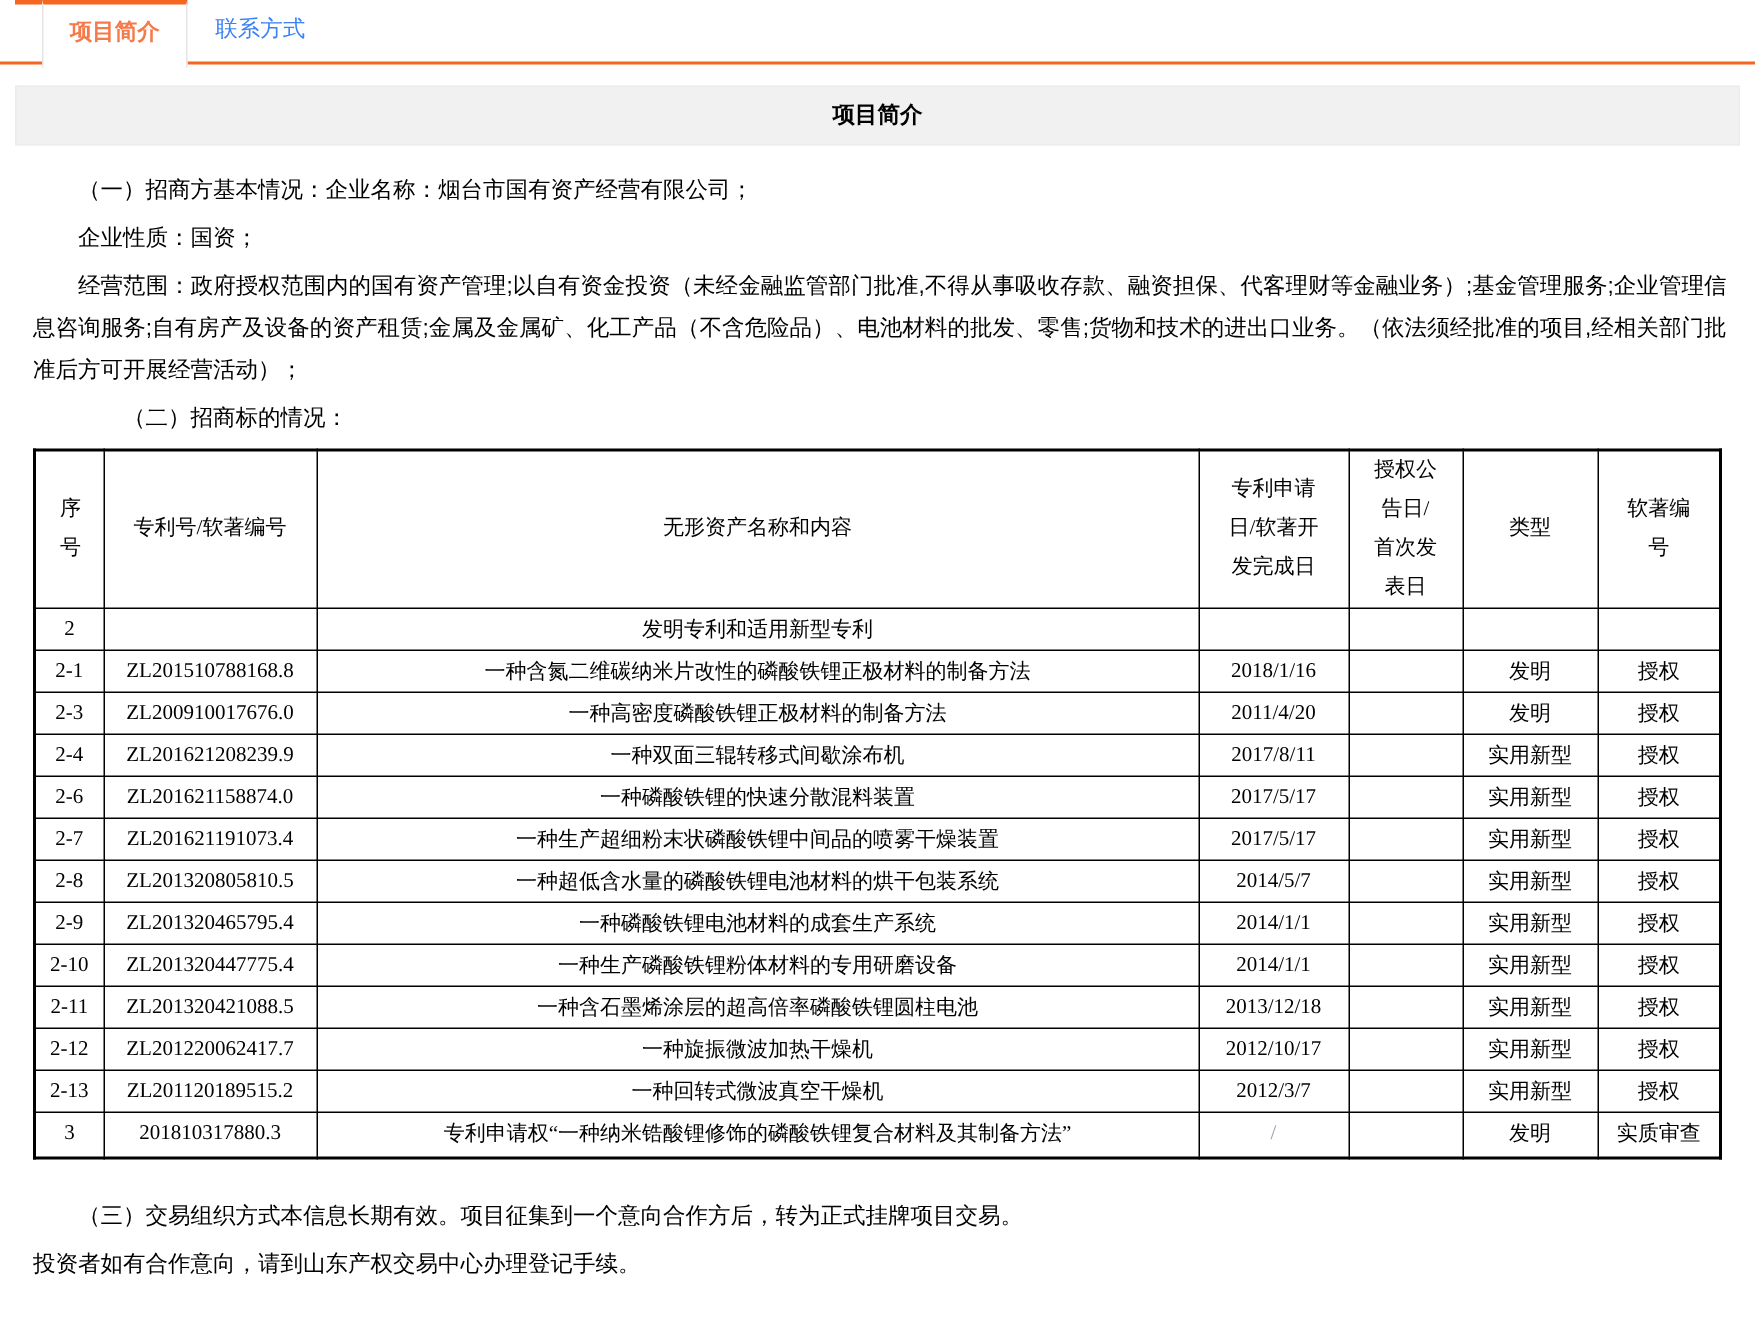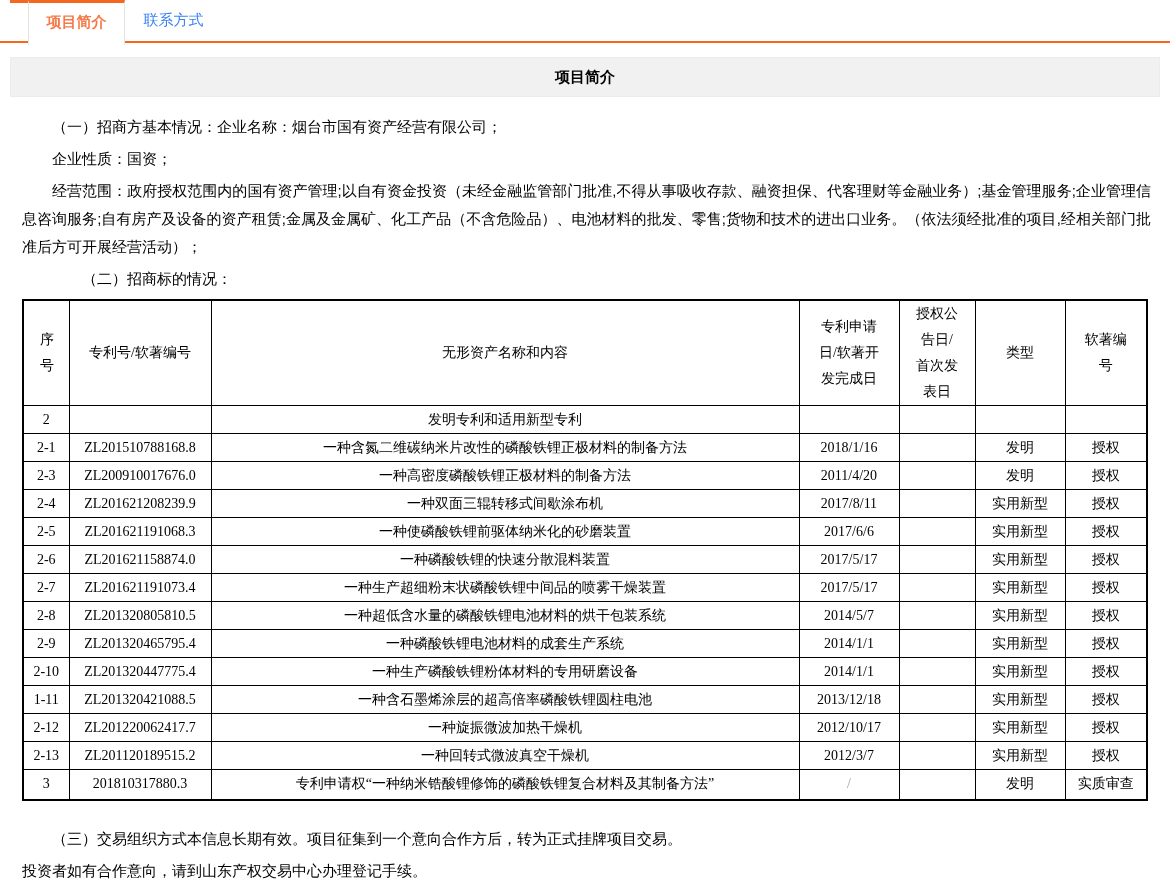--- a/index.html
+++ b/index.html
@@ -138,29 +138,20 @@
         <tr>
           <td>2-4</td>
           <td class="serif">ZL201621208239.9</td>
           <td class="name">一种双面三辊转移式间歇涂布机</td>
           <td class="serif">2017/8/11</td>
           <td></td>
           <td>实用新型</td>
           <td>授权</td>
         </tr>
         <tr>
-          <td>2-5</td>
-          <td class="serif">ZL201621191068.3</td>
-          <td class="name">一种使磷酸铁锂前驱体纳米化的砂磨装置</td>
-          <td class="serif">2017/6/6</td>
-          <td></td>
-          <td>实用新型</td>
-          <td>授权</td>
-        </tr>
-        <tr>
           <td>2-6</td>
           <td class="serif">ZL201621158874.0</td>
           <td class="name">一种磷酸铁锂的快速分散混料装置</td>
           <td class="serif">2017/5/17</td>
           <td></td>
           <td>实用新型</td>
           <td>授权</td>
         </tr>
         <tr>
           <td>2-7</td>
@@ -192,21 +183,21 @@
         <tr>
           <td>2-10</td>
           <td class="serif">ZL201320447775.4</td>
           <td class="name">一种生产磷酸铁锂粉体材料的专用研磨设备</td>
           <td class="serif">2014/1/1</td>
           <td></td>
           <td>实用新型</td>
           <td>授权</td>
         </tr>
         <tr>
-          <td>1-11</td>
+          <td>2-11</td>
           <td class="serif">ZL201320421088.5</td>
           <td class="name">一种含石墨烯涂层的超高倍率磷酸铁锂圆柱电池</td>
           <td class="serif">2013/12/18</td>
           <td></td>
           <td>实用新型</td>
           <td>授权</td>
         </tr>
         <tr>
           <td>2-12</td>
           <td class="serif">ZL201220062417.7</td>

